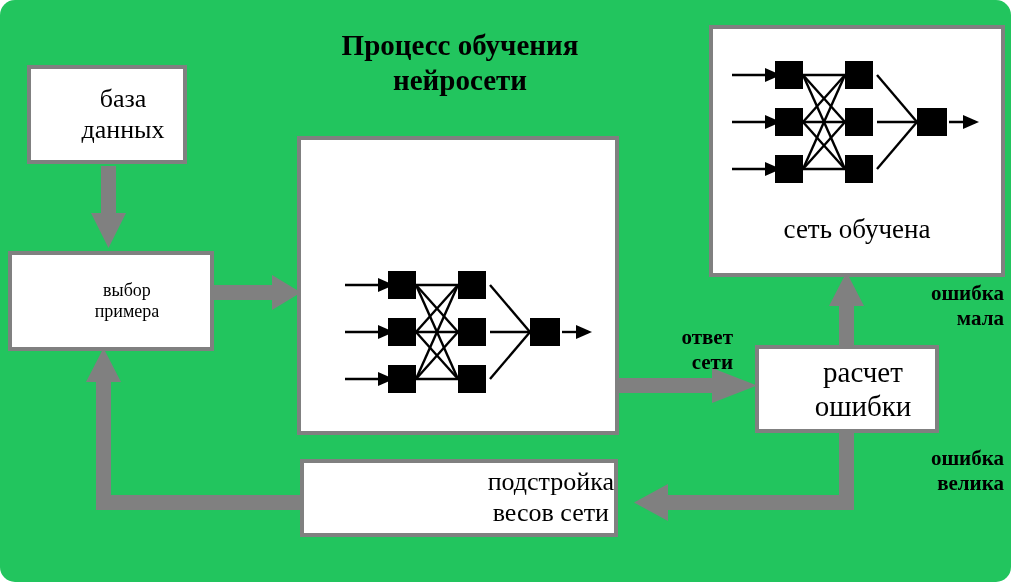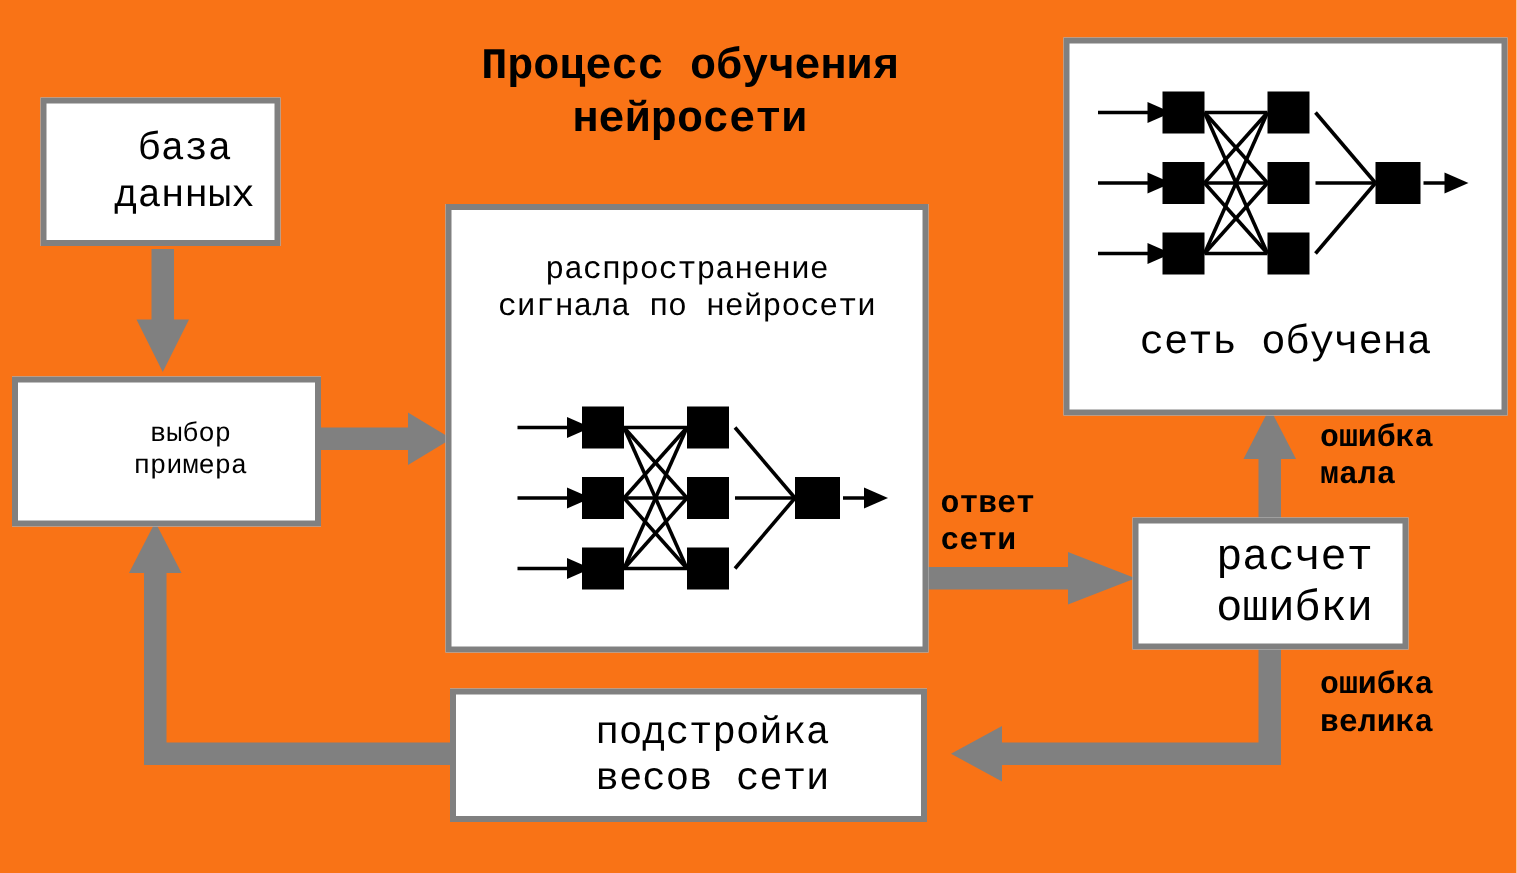--- a/index.html
+++ b/index.html
@@ -4,23 +4,24 @@
 <style>
   html, body {
     margin: 0;
     padding: 0;
     background: #ffffff;
   }
   #canvas {
     position: relative;
     width: 1011px;
     height: 582px;
-    background: #f97316;
-    font-family: Liberation Mono, monospace;
+    background: #22c55e;
+    font-family: Liberation Serif, serif;
     overflow: hidden;
+    border-radius: 15px;
   }
   .box {
     position: absolute;
     box-sizing: border-box;
     border: 4px solid #808080;
     background: #ffffff;
     display: flex;
     align-items: center;
     justify-content: center;
     text-align: center;
@@ -28,21 +29,21 @@
     line-height: 1.18;
     padding-left: 32px;
   }
   .box-label {
     display: block;
     white-space: pre-line;
   }
   .plain-label {
     position: absolute;
     color: #000000;
-    text-align: left;
+    text-align: right;
     font-weight: bold;
     line-height: 1.18;
     white-space: pre-line;
   }
   .title {
     position: absolute;
     text-align: center;
     font-weight: bold;
     color: #000000;
     line-height: 1.2;
@@ -108,22 +109,20 @@
 данных</span>
   </div>
 
   <div class="box" style="left:8px; top:251px; width:206px; height:100px; font-size:18px;">
     <span class="box-label">выбор
 примера</span>
   </div>
 
   <div class="box" style="left:297px; top:136px; width:322px; height:299px;"></div>
 
-  <div class="inner-caption" style="left:307px; top:168px; width:302px; font-size:21px;">распространение
-сигнала по нейросети</div>
 
   <svg class="net-svg" style="left:340px; top:262px;" width="250" height="140" viewBox="0 0 250 140">
     <g stroke="#000000" stroke-width="2.4" fill="none">
 
       <line x1="5" y1="23" x2="44" y2="23"></line>
       <line x1="5" y1="70" x2="44" y2="70"></line>
       <line x1="5" y1="117" x2="44" y2="117"></line>
 
       <line x1="76" y1="23" x2="118" y2="23"></line>
       <line x1="76" y1="23" x2="118" y2="70"></line>
@@ -198,21 +197,21 @@
     </g>
   </svg>
 
   <div class="inner-caption" style="left:719px; top:213px; width:276px; font-size:27px;">сеть обучена</div>
 
   <div class="box" style="left:755px; top:345px; width:184px; height:88px; font-size:29px;">
     <span class="box-label">расчет
 ошибки</span>
   </div>
 
-  <div class="box" style="left:300px; top:459px; width:318px; height:89px; font-size:26px;">
+  <div class="box" style="left:300px; top:459px; width:318px; height:78px; font-size:26px;justify-content:flex-end;">
     <span class="box-label">подстройка
 весов сети</span>
   </div>
 
   <div class="plain-label" style="left:627px; top:308px; width:106px; font-size:21px;margin-top:17px;">ответ
 сети</div>
 
   <div class="plain-label" style="left:880px; top:281px; width:124px; font-size:21px;">ошибка
 мала</div>
 

